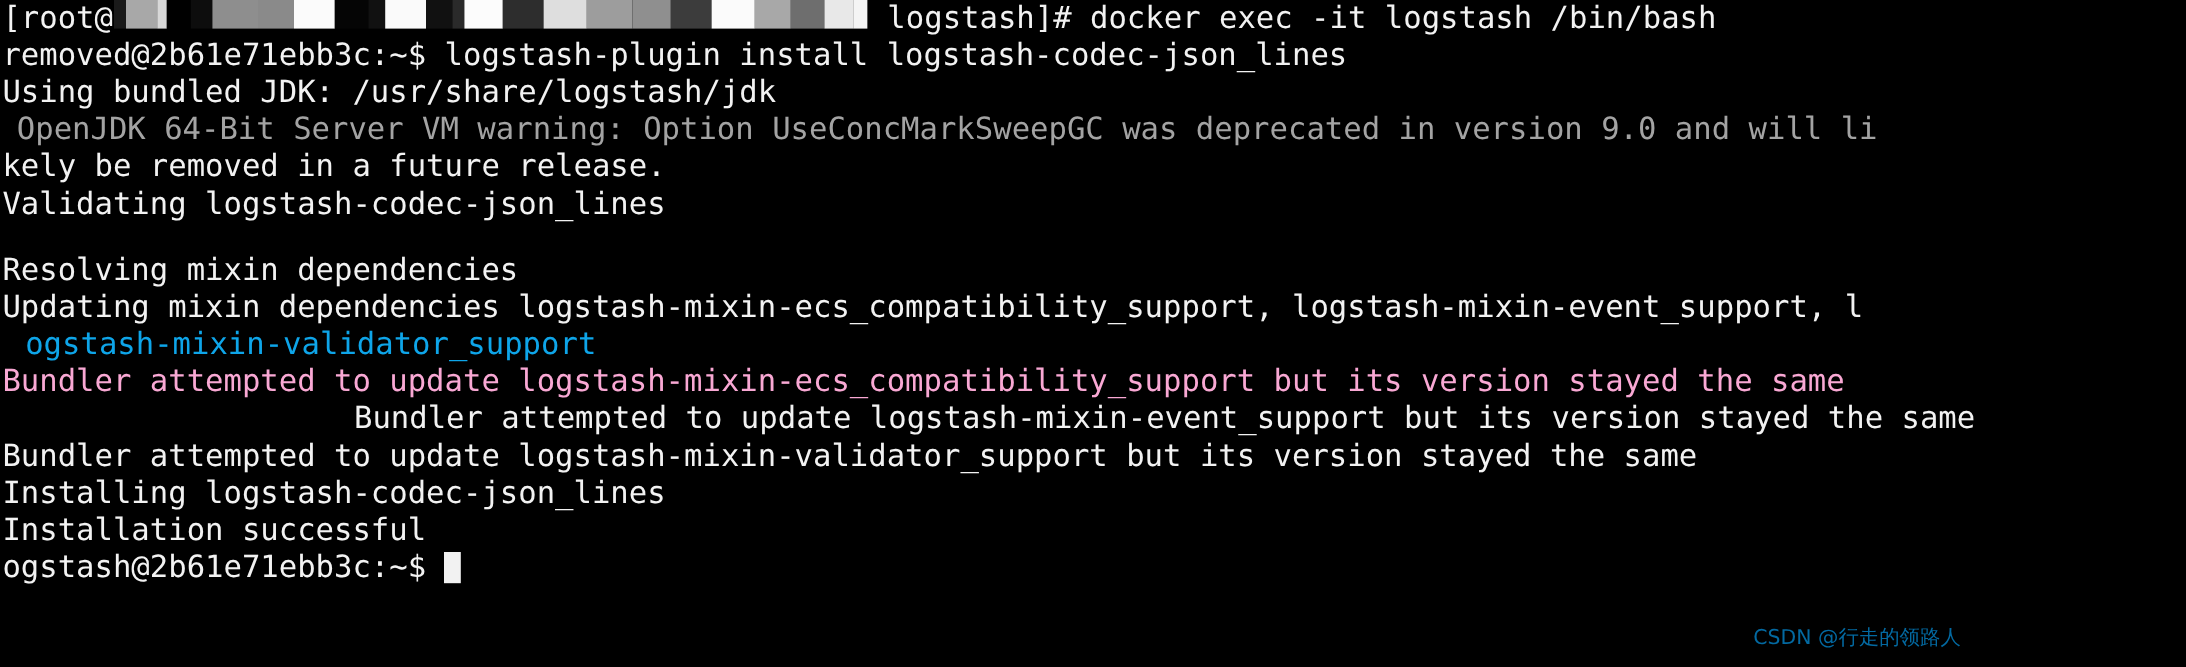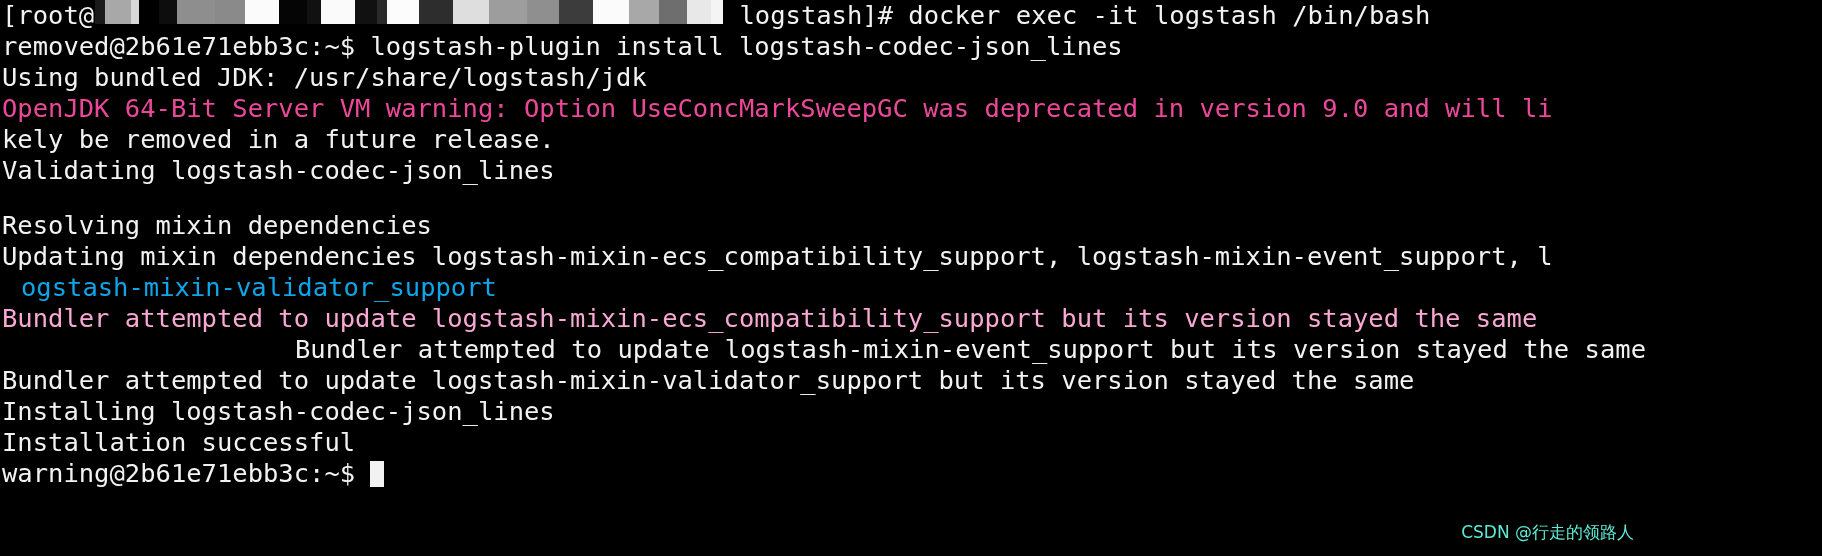--- a/index.html
+++ b/index.html
@@ -79,28 +79,28 @@
 <div id="terminal" style="background: rgb(0, 0, 0);">
 
   <div class="term-line first" style="color: rgb(242, 242, 242);">
     <span class="seg" style="color: rgb(242, 242, 242);">[root@</span>
     <span class="redaction"><span class="blk" style="width: 10px; background: rgb(26, 26, 26);"></span><span class="blk" style="width: 26px; background: rgb(168, 168, 168);"></span><span class="blk" style="width: 8px; background: rgb(216, 216, 216);"></span><span class="blk" style="width: 20px; background: rgb(0, 0, 0);"></span><span class="blk" style="width: 18px; background: rgb(13, 13, 13);"></span><span class="blk" style="width: 38px; background: rgb(142, 142, 142);"></span><span class="blk" style="width: 30px; background: rgb(138, 138, 138);"></span><span class="blk" style="width: 34px; background: rgb(251, 251, 251);"></span><span class="blk" style="width: 28px; background: rgb(5, 5, 5);"></span><span class="blk" style="width: 14px; background: rgb(17, 17, 17);"></span><span class="blk" style="width: 34px; background: rgb(250, 250, 250);"></span><span class="blk" style="width: 22px; background: rgb(17, 17, 17);"></span><span class="blk" style="width: 10px; background: rgb(42, 42, 42);"></span><span class="blk" style="width: 32px; background: rgb(252, 252, 252);"></span><span class="blk" style="width: 34px; background: rgb(45, 45, 45);"></span><span class="blk" style="width: 36px; background: rgb(222, 222, 222);"></span><span class="blk" style="width: 38px; background: rgb(157, 157, 157);"></span><span class="blk" style="width: 32px; background: rgb(143, 143, 143);"></span><span class="blk" style="width: 34px; background: rgb(60, 60, 60);"></span><span class="blk" style="width: 36px; background: rgb(251, 251, 251);"></span><span class="blk" style="width: 30px; background: rgb(168, 168, 168);"></span><span class="blk" style="width: 28px; background: rgb(110, 110, 110);"></span><span class="blk" style="width: 24px; background: rgb(232, 232, 232);"></span><span class="blk" style="width: 12px; background: rgb(244, 244, 244);"></span></span>
     <span class="seg" style="color: rgb(242, 242, 242);"> logstash]# docker exec -it logstash /bin/bash</span>
   </div>
 
   <div class="term-line" style="color: rgb(242, 242, 242);">removed@2b61e71ebb3c:~$ logstash-plugin install logstash-codec-json_lines</div>
   <div class="term-line" style="color: rgb(242, 242, 242);">Using bundled JDK: /usr/share/logstash/jdk</div>
-  <div class="term-line" style="color: #ec4899;">OpenJDK 64-Bit Server VM warning: Option UseConcMarkSweepGC was deprecated in version 9.0 and will li</div>
+  <div class="term-line" style="color: #a3a3a3; margin-left: 12px;">OpenJDK 64-Bit Server VM warning: Option UseConcMarkSweepGC was deprecated in version 9.0 and will li</div>
   <div class="term-line" style="color: rgb(242, 242, 242);">kely be removed in a future release.</div>
   <div class="term-line" style="color: rgb(242, 242, 242);">Validating logstash-codec-json_lines</div>
   <div class="term-line" style="color: rgb(242, 242, 242); margin-top: 24px;">Resolving mixin dependencies</div>
   <div class="term-line" style="color: rgb(242, 242, 242);">Updating mixin dependencies logstash-mixin-ecs_compatibility_support, logstash-mixin-event_support, l</div>
   <div class="term-line" style="color: #0ea5e9; margin-left: 19px;">ogstash-mixin-validator_support</div>
   <div class="term-line" style="color: #f9a8d4;">Bundler attempted to update logstash-mixin-ecs_compatibility_support but its version stayed the same</div>
   <div class="term-line" style="color: rgb(242, 242, 242); text-align: right;">Bundler attempted to update logstash-mixin-event_support but its version stayed the same</div>
   <div class="term-line" style="color: rgb(242, 242, 242);">Bundler attempted to update logstash-mixin-validator_support but its version stayed the same</div>
   <div class="term-line" style="color: rgb(242, 242, 242);">Installing logstash-codec-json_lines</div>
   <div class="term-line" style="color: rgb(242, 242, 242);">Installation successful</div>
 
-  <div class="term-line" style="color: rgb(242, 242, 242);"><span class="seg" style="color: rgb(242, 242, 242);">warning@2b61e71ebb3c:~$ </span><span class="cursor" style="background: rgb(242, 242, 242);"></span></div>
+  <div class="term-line" style="color: rgb(242, 242, 242);"><span class="seg" style="color: rgb(242, 242, 242);">ogstash@2b61e71ebb3c:~$ </span><span class="cursor" style="background: rgb(242, 242, 242);"></span></div>
 
-  <div id="watermark" style="color: #5eead4;">CSDN @行走的领路人</div>
+  <div id="watermark" style="color: #0369a1;">CSDN @行走的领路人</div>
 </div>
 
 </body></html>

